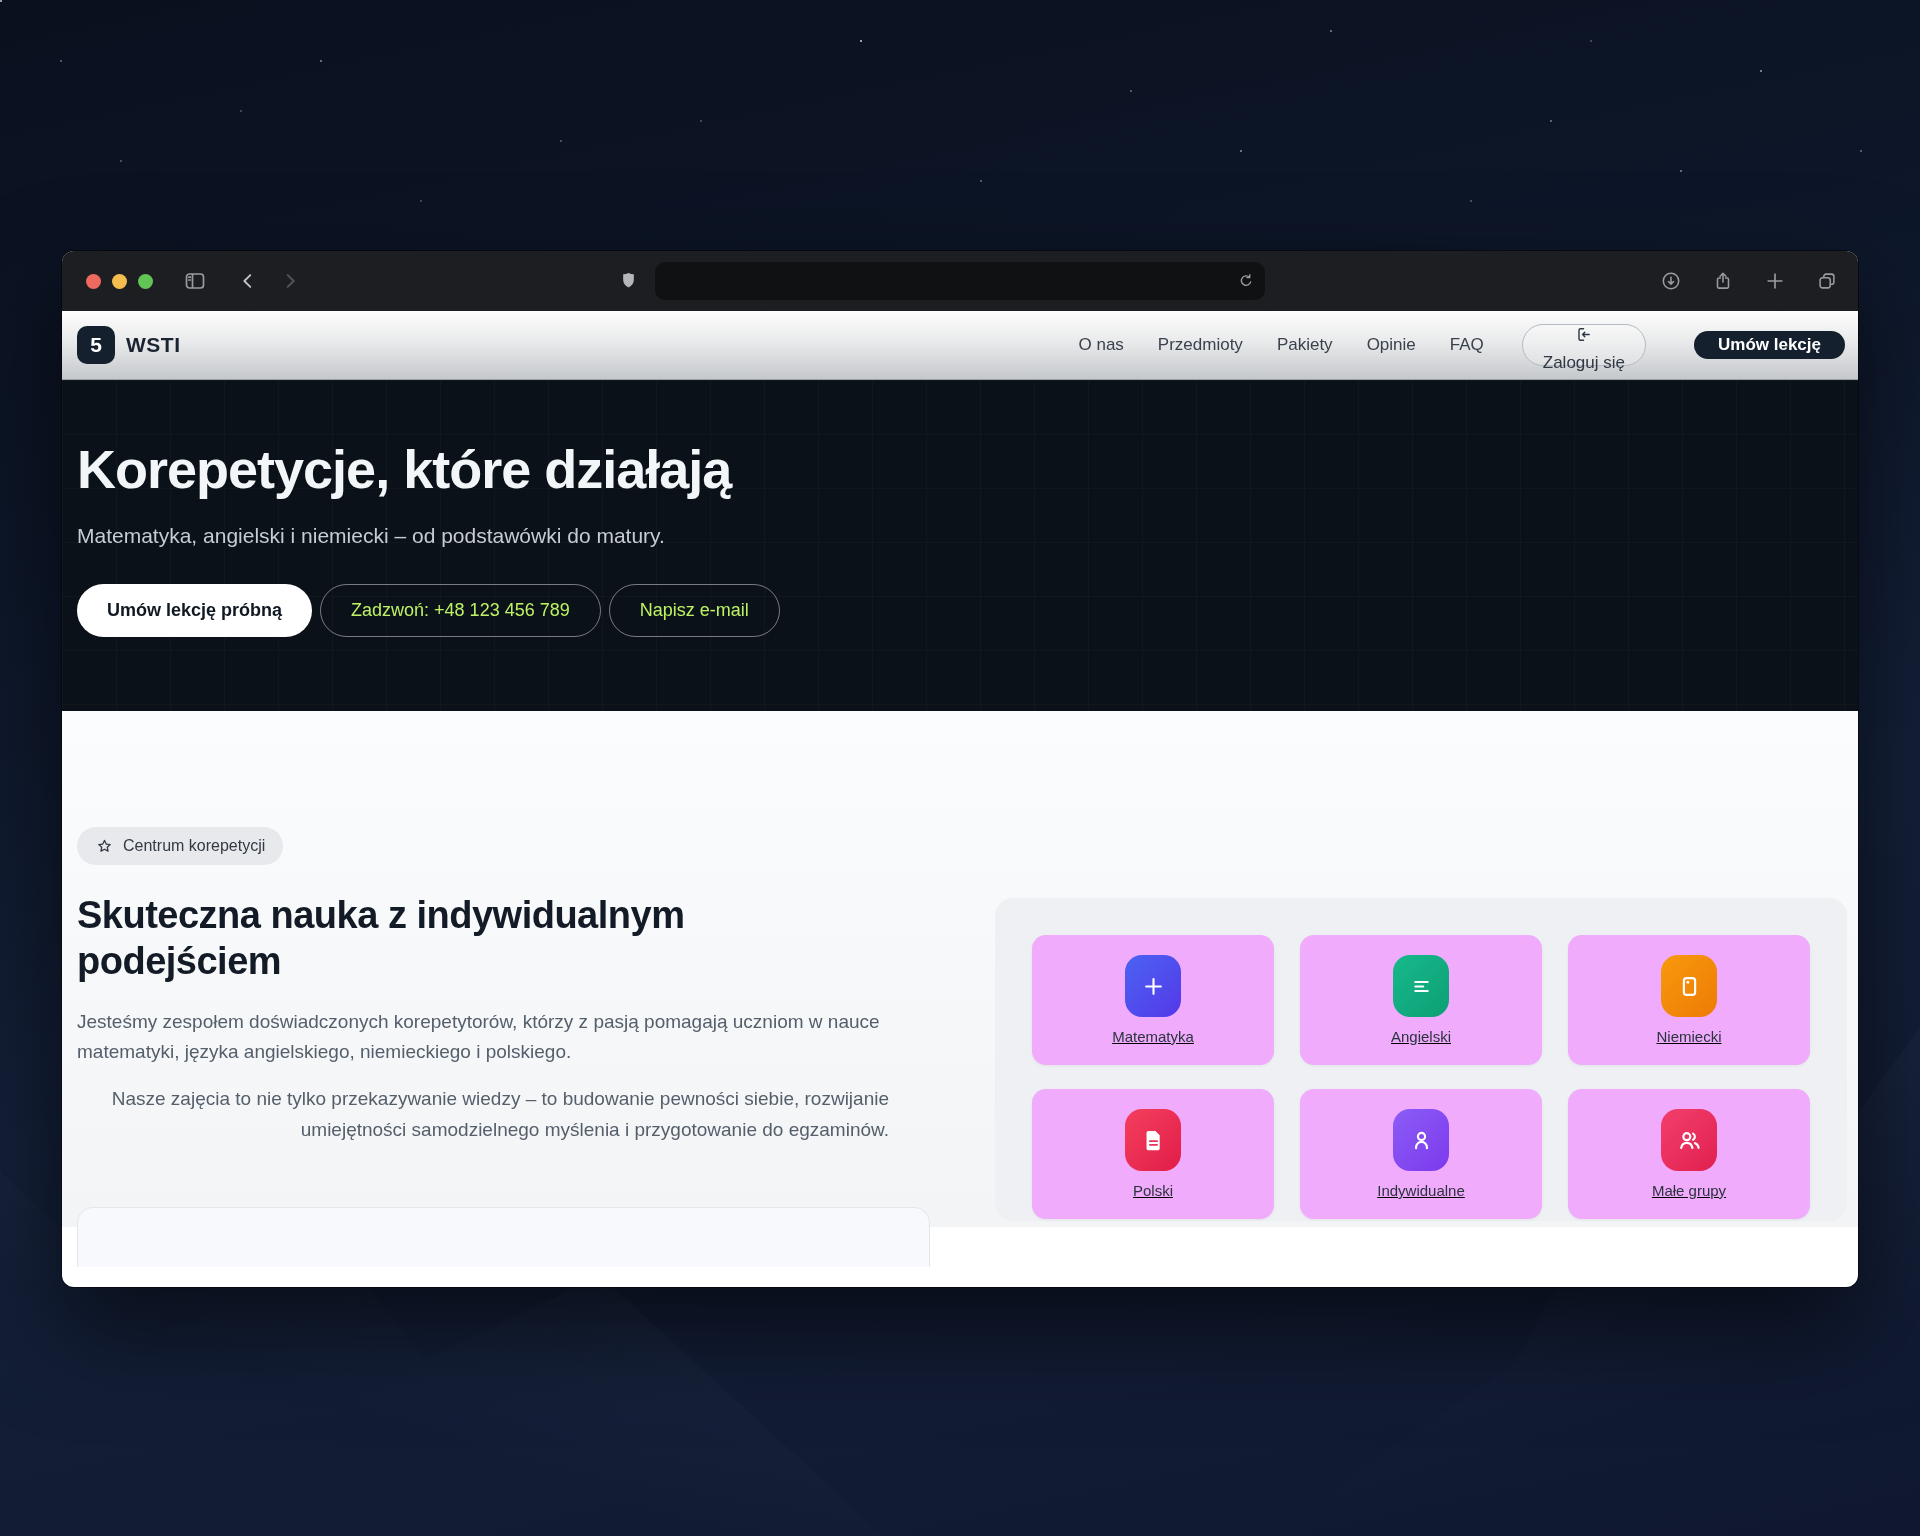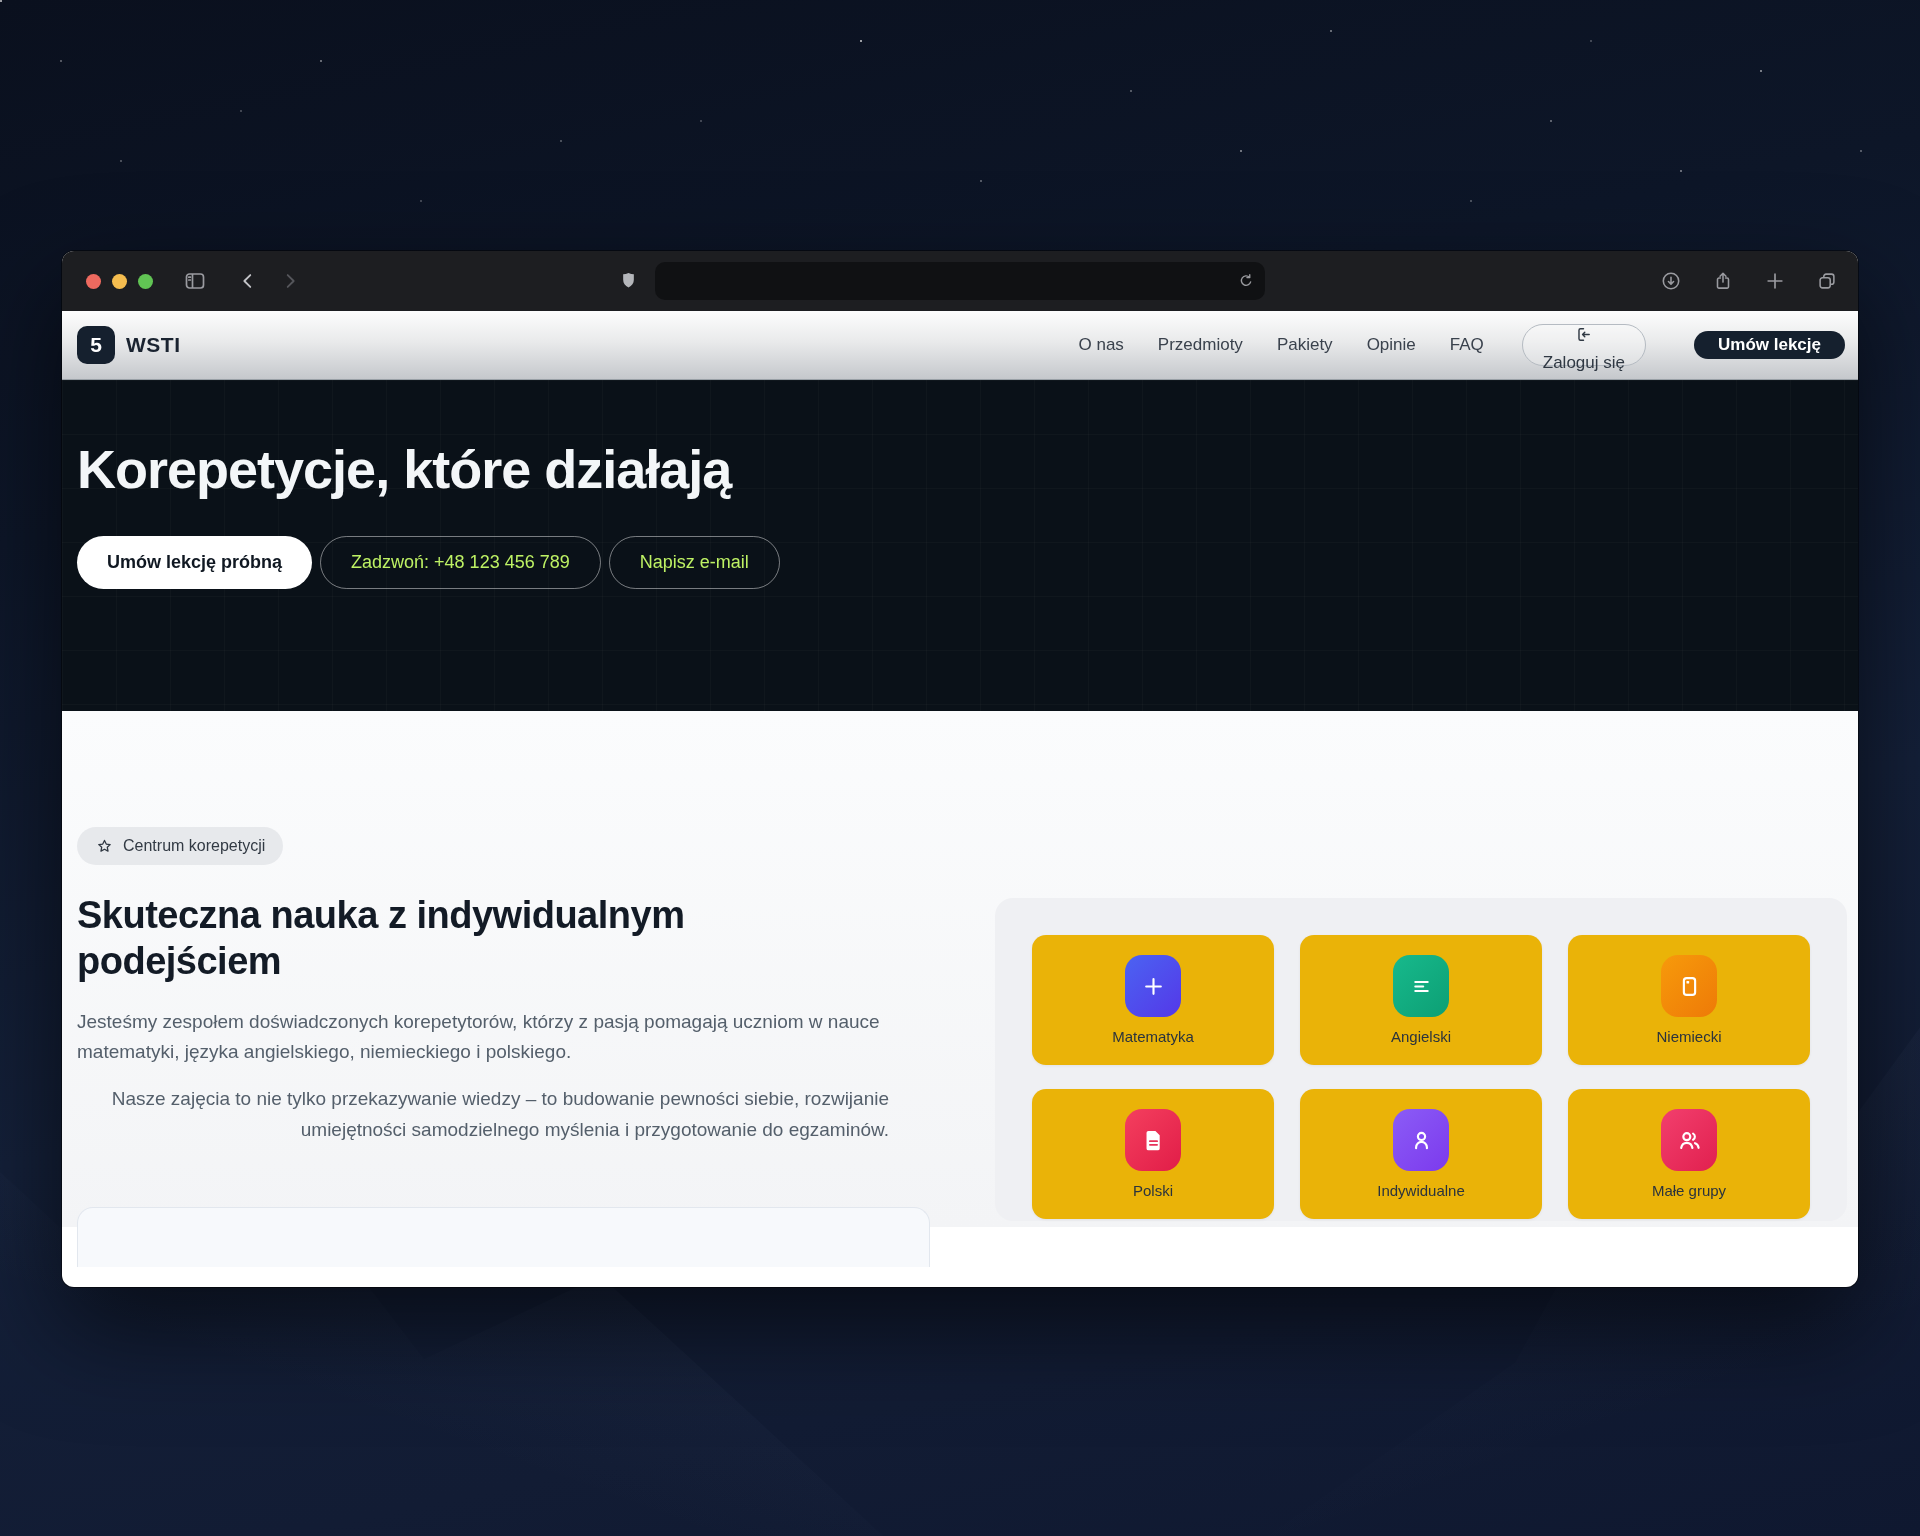--- a/index.html
+++ b/index.html
@@ -96,22 +96,22 @@
   .about h2 { margin-top:27px; font-size:38px; font-weight:700; color:#131b26; line-height:1.22; width:700px; letter-spacing:-.5px; }
   .about p { margin-top:22px; font-size:19px; line-height:1.62; color:#545f6b; width:812px; }
   .about p + p { margin-top:16px;text-align:right; }
   .preview-card { position:absolute; left:15px; top:496px; width:853px; height:60px;
     background:#f7f9fc; border:1px solid #e2e7ee; border-bottom:none; border-radius:16px 16px 0 0; }
 
   
   .subjects-panel { position:absolute; left:933px; top:187px; width:852px; height:323px;
     background:#eff0f3; border-radius:18px; padding:37px 37px 0;
     display:grid; grid-template-columns:repeat(3,1fr); grid-auto-rows:130px; gap:24px 26px; }
-  .subject-card { background:#eab308; border-radius:14px; box-shadow:0 1px 3px rgba(15,23,42,.06);
-    display:flex; flex-direction:column; align-items:center; justify-content:center; gap:11px; cursor:pointer; }
+  .subject-card { background:#f0abfc; border-radius:14px; box-shadow:0 1px 3px rgba(15,23,42,.06);
+    display:flex; flex-direction:column; align-items:center; justify-content:center; gap:11px; cursor:pointer;text-decoration:underline; }
   .icon-tile { width:56px; height:62px; border-radius:17px; display:flex; align-items:center; justify-content:center; }
   .subject-label { font-size:15px; color:#2b333d; font-weight:500; }
 </style>
 </head>
 <body>
 
 <div class="stars"></div>
 <div class="mountain-left"></div>
 <div class="mountain-right"></div>
 
@@ -205,20 +205,21 @@
           </svg>
         </span>
         <span>Zaloguj się</span>
       </button>
       <button class="cta-btn">Umów lekcję</button>
     </div>
   </div>
 
   <div class="hero">
     <h1>Korepetycje, które działają</h1>
+    <div class="hero-sub">Matematyka, angielski i niemiecki – od podstawówki do matury.</div>
     <div class="hero-actions" id="hero-buttons">
 
     <button class="pill solid">Umów lekcję próbną</button>
         <button class="pill outline">Zadzwoń: +48 123 456 789</button>
         <button class="pill outline">Napisz e-mail</button>
       </div>
   </div>
 
   <div class="about">
     <div class="badge">

